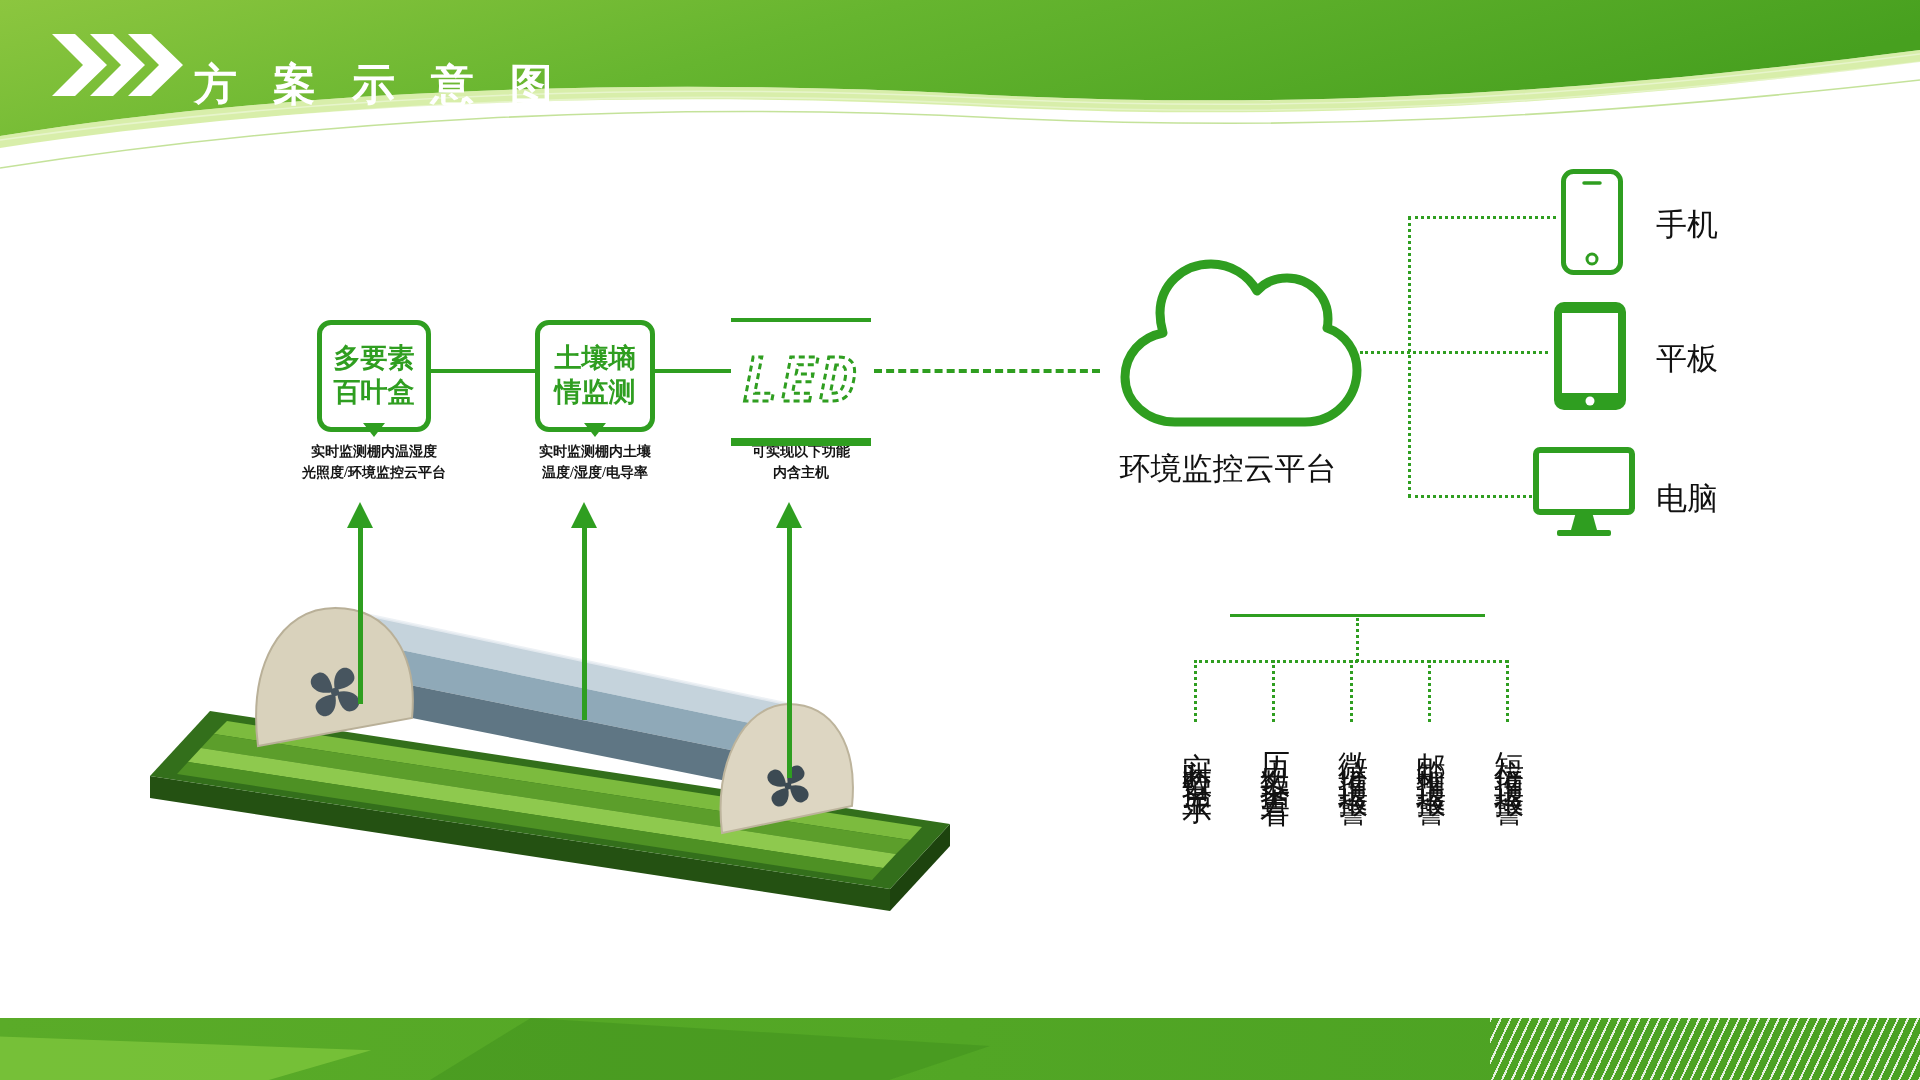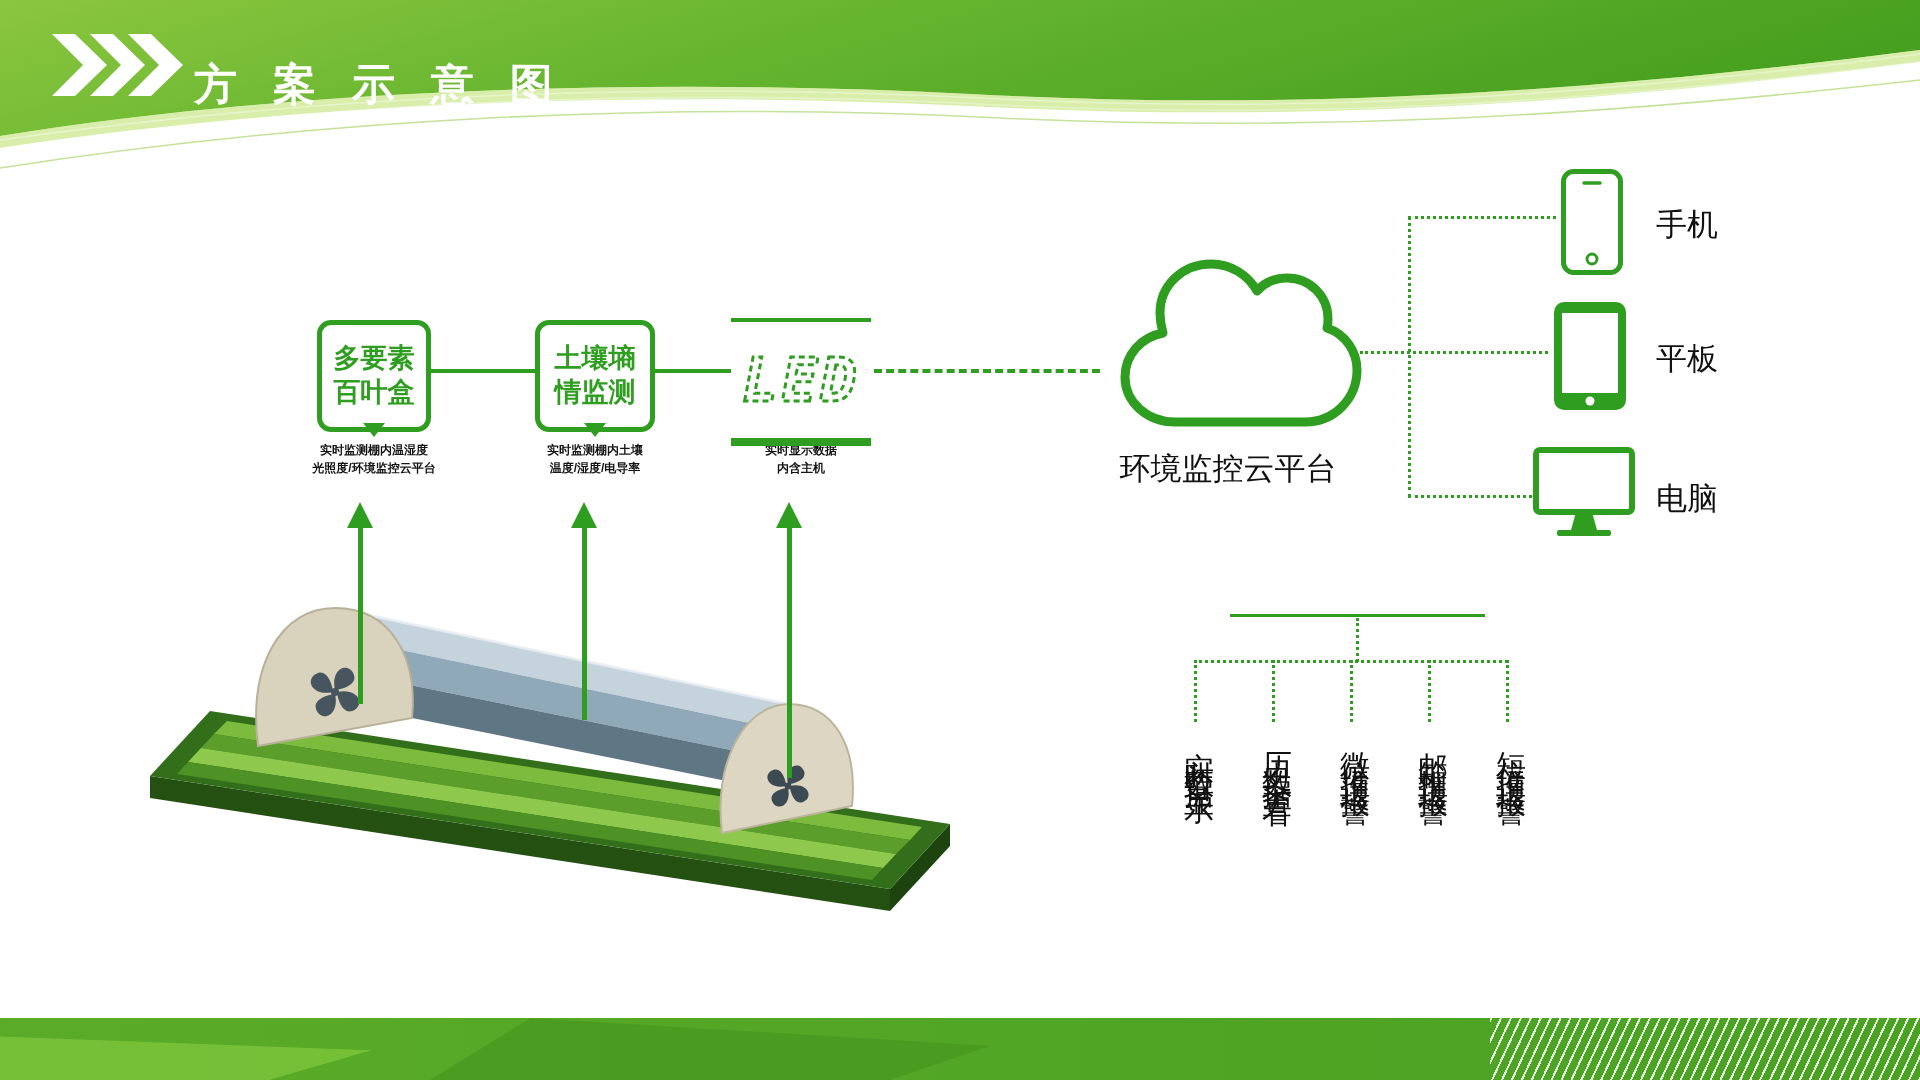--- a/index.html
+++ b/index.html
@@ -25,35 +25,35 @@
   .led-text{font-family:"DejaVu Sans Mono","Liberation Mono",monospace;font-size:60px;font-weight:bold;
             fill:none;stroke:var(--primary-green,#2f9e20);stroke-width:3;stroke-dasharray:6 4;letter-spacing:3px;}
 
   
   .hline-solid{position:absolute;height:0;border-top:4px solid var(--primary-green,#2f9e20);}
   .hline-dashed{position:absolute;height:0;border-top:4px dashed var(--primary-green,#2f9e20);}
   .hline-dotted{position:absolute;height:0;border-top:3px dotted var(--primary-green,#2f9e20);}
   .vline-dotted{position:absolute;width:0;border-left:3px dotted var(--primary-green,#2f9e20);}
 
   
-  .caption{position:absolute;width:280px;top:441px;text-align:center;font-size:12px;font-weight:bold;
-           color:#141414;line-height:1.5;}
+  .caption{position:absolute;width:280px;top:441px;text-align:center;font-size:14px;font-weight:bold;
+           color:#141414;line-height:1.5;font-family:Liberation Serif, serif;}
   .caption span{display:block;}
 
   
   .up-arrow{position:absolute;width:26px;display:flex;flex-direction:column;align-items:center;z-index:2;}
   .up-arrow .head{width:0;height:0;border-left:13px solid transparent;border-right:13px solid transparent;
                   border-bottom:26px solid var(--primary-green,#2f9e20);}
   .up-arrow .shaft{width:5px;background:var(--primary-green,#2f9e20);}
 
   
   .cloud-svg{position:absolute;left:1093px;top:252px;}
   .cloud-outline{fill:#fff;stroke:var(--primary-green,#2f9e20);stroke-width:9;
                  stroke-linejoin:round;stroke-linecap:round;}
-  .cjk-serif{font-family:Liberation Mono, monospace;color:#111;}
+  .cjk-serif{font-family:Liberation Sans, sans-serif;color:#111;}
   .cloud-label{position:absolute;left:1078px;top:448px;width:300px;text-align:center;font-size:31px;}
   .device-icon{position:absolute;}
   .device-label{position:absolute;left:1656px;font-size:31px;}
   .dev-stroke{fill:#fff;stroke:var(--primary-green,#2f9e20);}
   .dev-fill{fill:var(--primary-green,#2f9e20);}
 
   
   .functions-title{position:absolute;left:1230px;top:575px;width:255px;text-align:center;font-size:31px;}
   .functions-underline{position:absolute;left:1230px;top:614px;width:255px;height:3px;
                        background:var(--primary-green,#2f9e20);}
@@ -170,21 +170,21 @@
 
   <div class="caption" style="left:234px;">
     <span>实时监测棚内温湿度</span>
     <span>光照度/环境监控云平台</span>
   </div>
   <div class="caption" style="left:455px;">
     <span>实时监测棚内土壤</span>
     <span>温度/湿度/电导率</span>
   </div>
   <div class="caption" style="left:661px;">
-    <span>实时显示数据</span>
+    <span>可实现以下功能</span>
     <span>内含主机</span>
   </div>
 
   <div class="up-arrow" style="left:347px;top:502px;">
     <div class="head"></div>
       <div class="shaft" style="height:176px;"></div>
   </div>
   <div class="up-arrow" style="left:571px;top:502px;">
     <div class="head"></div>
       <div class="shaft" style="height:192px;"></div>

